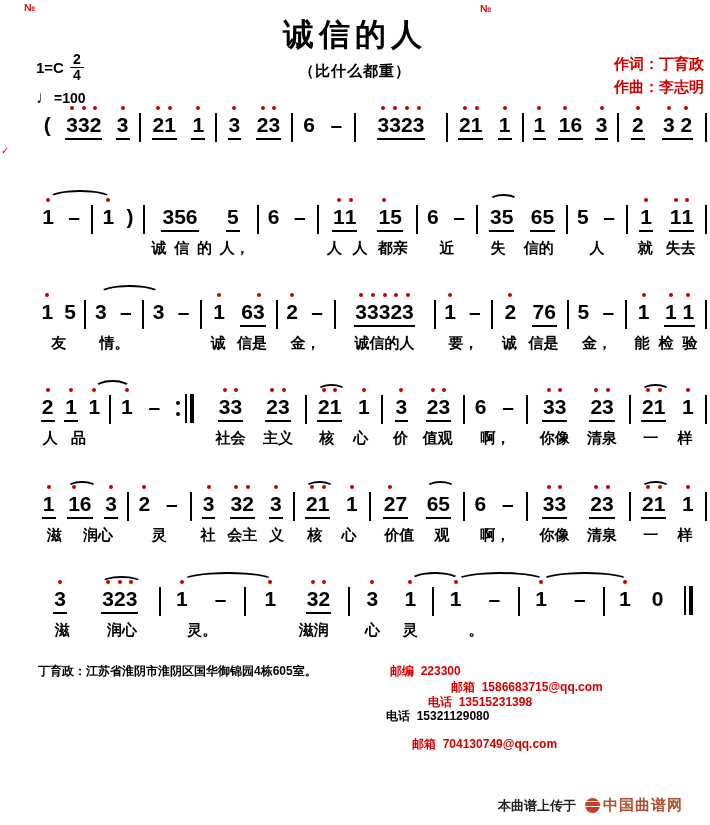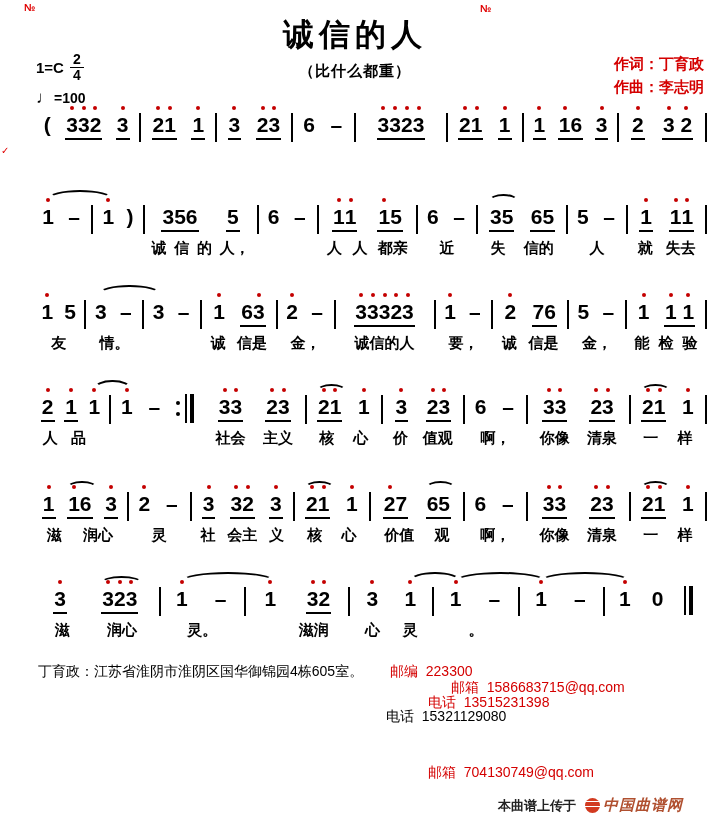--- a/index.html
+++ b/index.html
@@ -37,28 +37,28 @@
          margin-top:4px;min-height:20px;white-space:nowrap;}
   .arc{position:absolute;height:13px;border:2px solid transparent;border-top:2px solid #000;
        border-radius:50%;pointer-events:none;}
   .arc.small{height:9px;}
   .rep,.end{display:inline-flex;align-items:center;gap:3px;height:29px;}
   .rdots{display:inline-flex;flex-direction:column;justify-content:center;gap:7px;margin-right:2px;}
   .rdots i{width:4px;height:4px;background:#000;border-radius:50%;}
   .vbar{width:2px;height:29px;background:#000;display:inline-block;}
   .vbar.thick{width:4px;}
   
-  .fline{position:absolute;font-size:14px;font-weight:normal;white-space:pre;}
+  .fline{position:absolute;font-size:12px;font-weight:bold;white-space:pre;}
   .red{color:#d40000;}
   .wm{position:absolute;top:796px;left:498px;display:flex;align-items:center;
       font-size:13px;font-weight:bold;color:#222;}
   .wm-logo{width:15px;height:15px;border-radius:50%;margin:0 3px 0 9px;flex:0 0 auto;
            background:linear-gradient(#d23a20 0 3px,#fff 3px 4.5px,#d23a20 4.5px 8px,
                       #fff 8px 9.5px,#d23a20 9.5px 15px);}
-  .wm-site{color:#b05030;font-style:italic;font-size:15px;letter-spacing:1px;}
+  .wm-site{color:#b05030;font-size:15px;letter-spacing:1px;}
   .mark{position:absolute;color:#e00000;font-size:10px;font-weight:bold;}
 </style>
 </head>
 <body>
 
 <div id="page">
 
   <div class="title">诚信的人</div>
   <div class="subtitle">（比什么都重）</div>
 
@@ -652,21 +652,21 @@
         <div class="arc" style="left: 422.562px; width: 85.5312px; top: -14px;"></div>
         <div class="arc" style="left: 508.094px; width: 83.625px; top: -14px;"></div>
       </div>
     </div>
 
   <div class="fline" style="left:38px;top:663px;">丁育政：江苏省淮阴市淮阴区国华御锦园4栋605室。</div>
   <div class="fline red" style="left:390px;top:663px;">邮编  223300</div>
   <div class="fline red" style="left:428px;top:679px;padding-left:23px;">邮箱  1586683715@qq.com</div>
   <div class="fline red" style="left:428px;top:694px;">电话  13515231398</div>
   <div class="fline" style="left:386px;top:708px;">电话  15321129080</div>
-  <div class="fline red" style="left:428px;top:736px;margin-top:28px;">邮箱  704130749@qq.com</div>
+  <div class="fline red" style="left:412px;top:736px;">邮箱  704130749@qq.com</div>
 
   <div class="wm">
     <span>本曲谱上传于</span>
     <span class="wm-logo"></span>
     <span class="wm-site">中国曲谱网</span>
   </div>
 
 <div class="mark" style="left: 24px; top: 2px;">№</div>
     <div class="mark" style="left: 480px; top: 3px;">№</div>
     <div class="mark" style="left: 1px; top: 145px;">✓</div>

